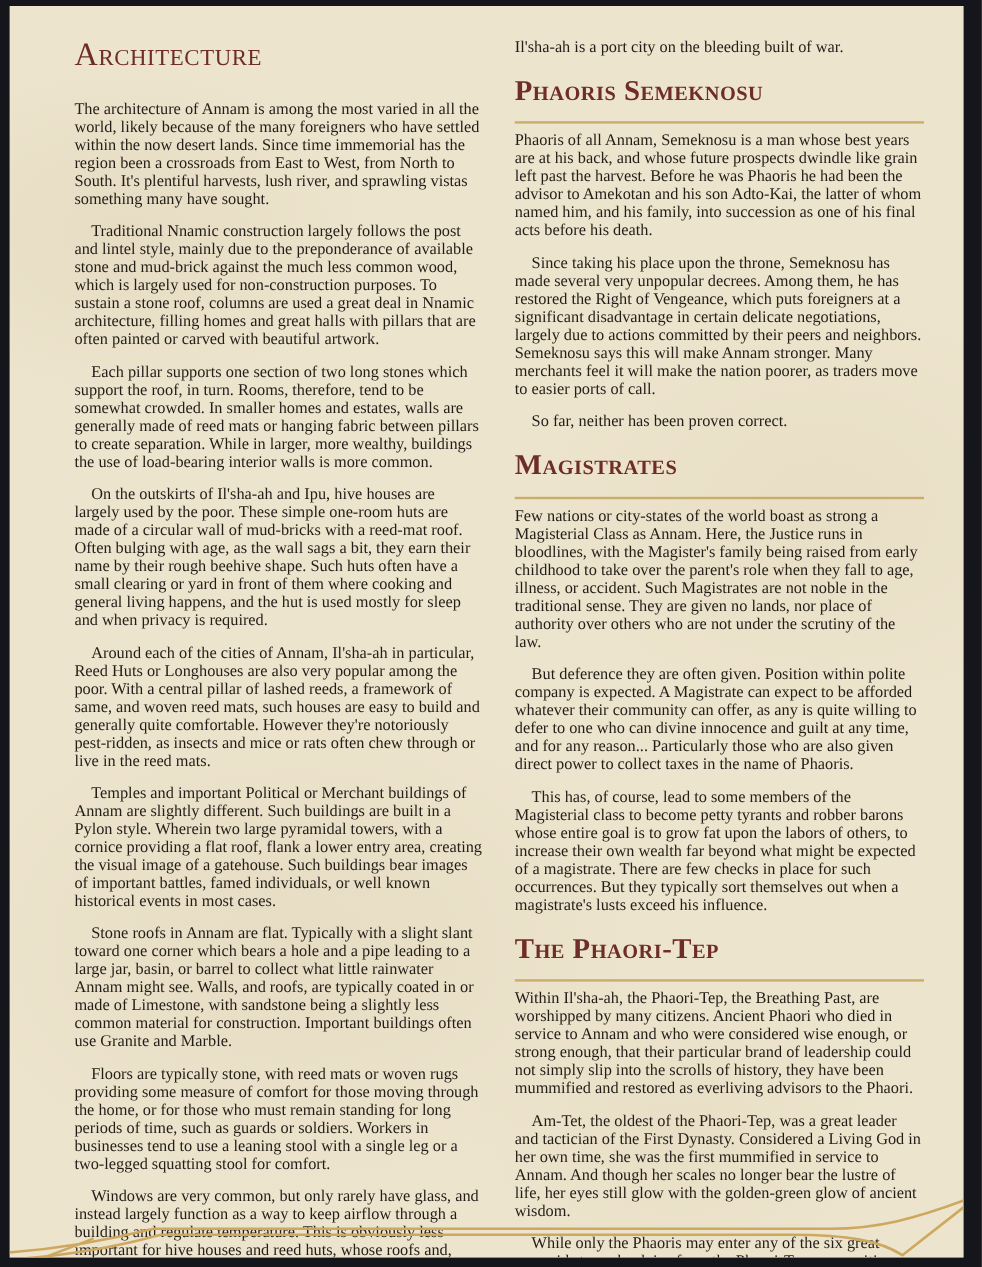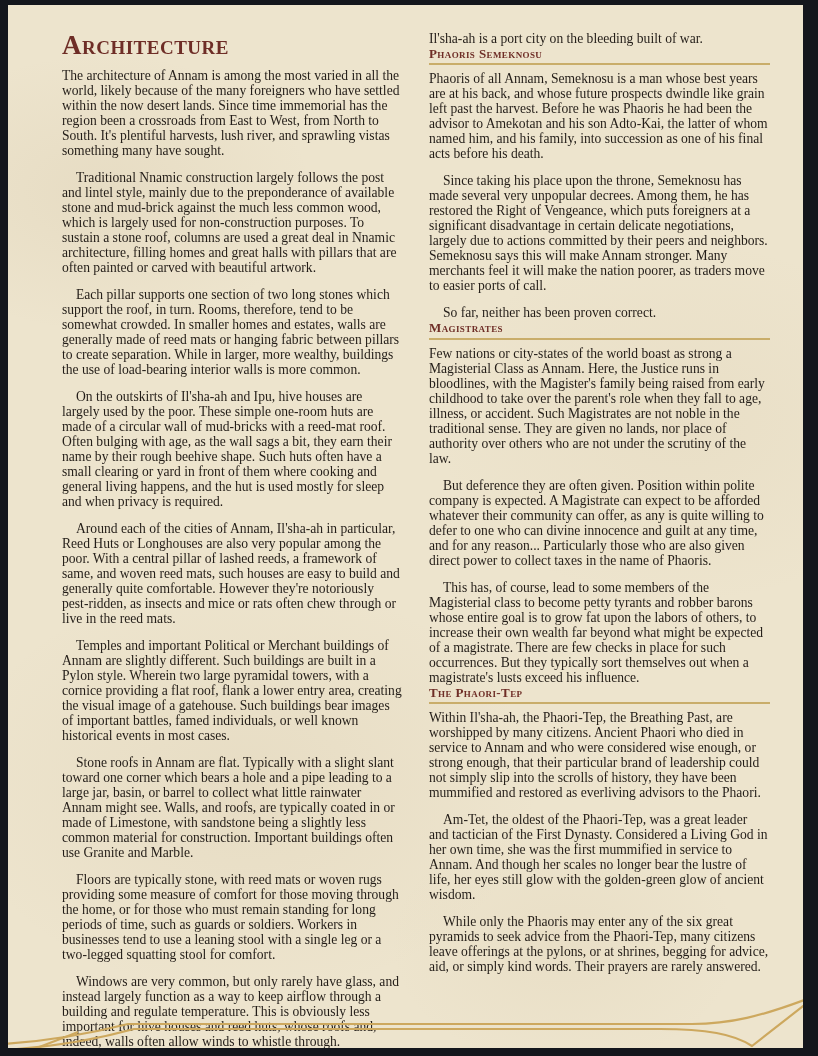--- a/index.html
+++ b/index.html
@@ -26,37 +26,37 @@
     overflow: hidden;
   }
   .columns {
     display: flex;
     gap: 26px;
     padding: 26px 33px 0 54px;
   }
   .col { width: 341px; flex: 0 0 341px; }
   h1 {
     font-variant: small-caps;
-    font-weight: 700;
+    font-weight: 400;
     font-size: 27px;
     line-height: 1.05;
     letter-spacing: 0.5px;
     color: #6E2D26;
-    margin-bottom: 9px;
+    margin-bottom: 24px;
   }
   h3 {
     font-variant: small-caps;
     font-weight: 700;
-    font-size: 13px;
+    font-size: 24px;
     line-height: 1.1;
     letter-spacing: 0.4px;
     color: #6E2D26;
     border-bottom: 2px solid #C9AD6A;
-    padding-bottom: 2px;
-    margin: 1px 0 6px 0;
+    padding-bottom: 12px;
+    margin: 17px 0 6px 0;
   }
   p {
     font-size: 13.6px;
     line-height: 15px;
     color: #231d18;
     text-align: left;
   }
   p + p { text-indent: 14px; margin-top: 12px; }
   .flourish {
     position: absolute;

